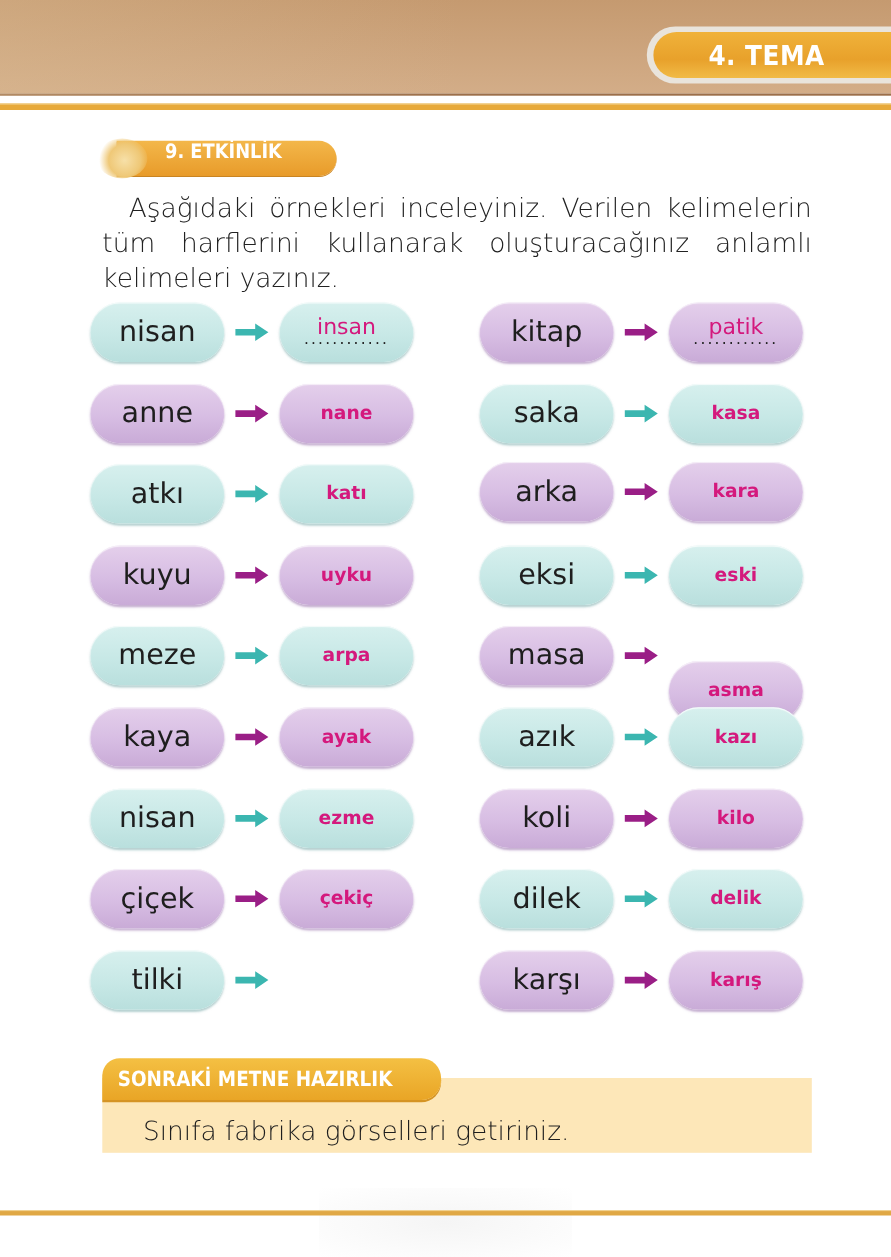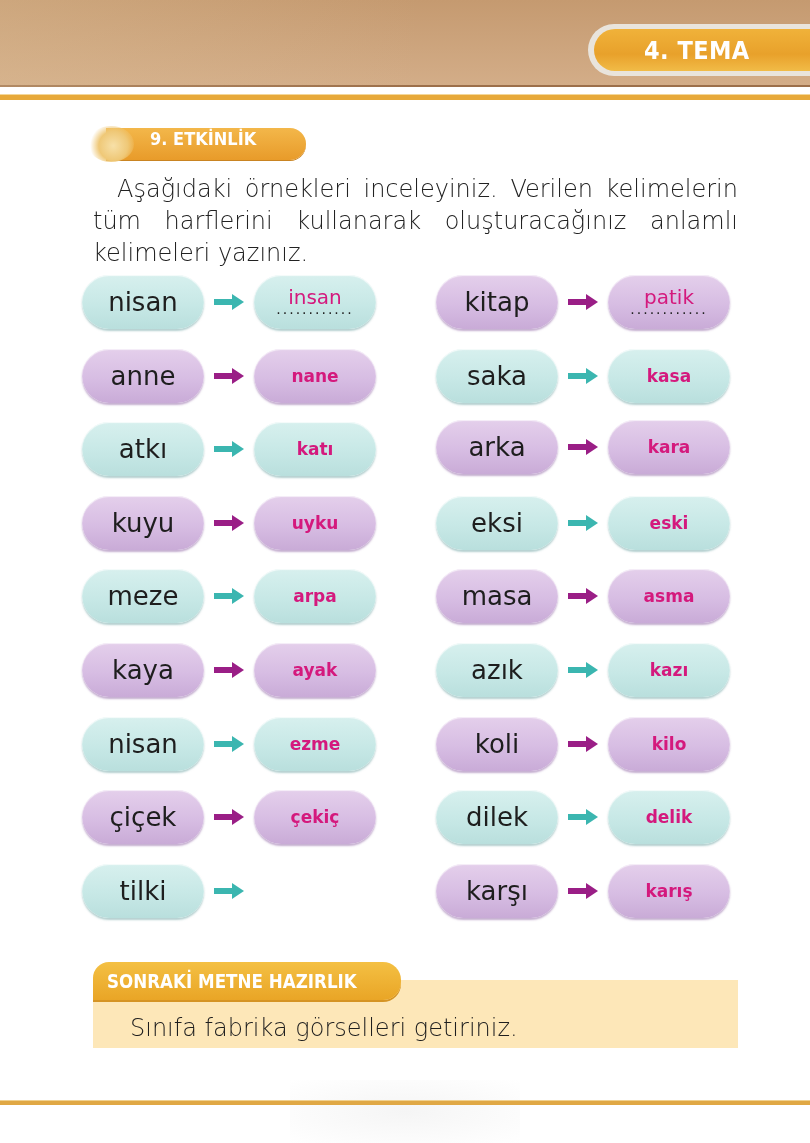--- a/index.html
+++ b/index.html
@@ -235,21 +235,21 @@
       <svg class="arrow" viewBox="0 0 34 20">
         <path d="M2 7 H20 V2 L32 10 L20 18 V13 H2 Z" fill="#3bb6b0"></path>
       </svg>
       <div class="pill dst teal" style="color: rgb(212, 25, 125);">eski</div>
     </div>
     <div class="pair" style="left: 436px; top: 569px;">
       <div class="pill src lilac">masa</div>
       <svg class="arrow" viewBox="0 0 34 20">
         <path d="M2 7 H20 V2 L32 10 L20 18 V13 H2 Z" fill="#9a1e86"></path>
       </svg>
-      <div class="pill dst lilac" style="color: rgb(212, 25, 125);">asma</div>
+      <div class="pill dst lilac" style="color: rgb(212, 25, 125); margin-top: 32px;">asma</div>
     </div>
     <div class="pair" style="left: 436px; top: 643px;">
       <div class="pill src teal">azık</div>
       <svg class="arrow" viewBox="0 0 34 20">
         <path d="M2 7 H20 V2 L32 10 L20 18 V13 H2 Z" fill="#3bb6b0"></path>
       </svg>
       <div class="pill dst teal" style="color: rgb(212, 25, 125);">kazı</div>
     </div>
     <div class="pair" style="left: 436px; top: 717px;">
       <div class="pill src lilac">koli</div>

